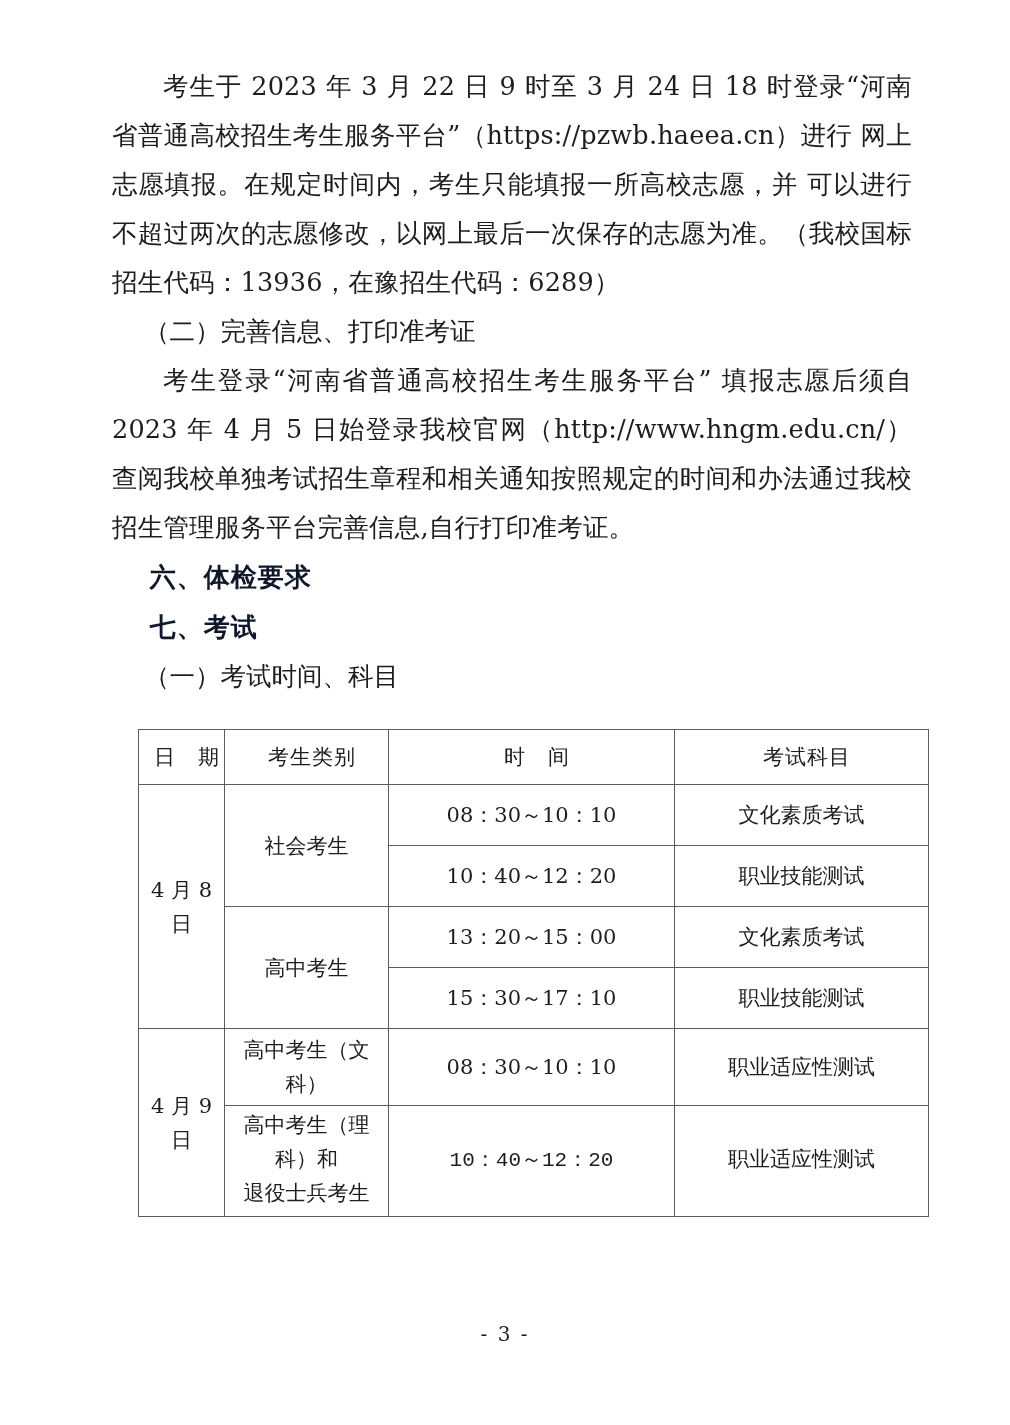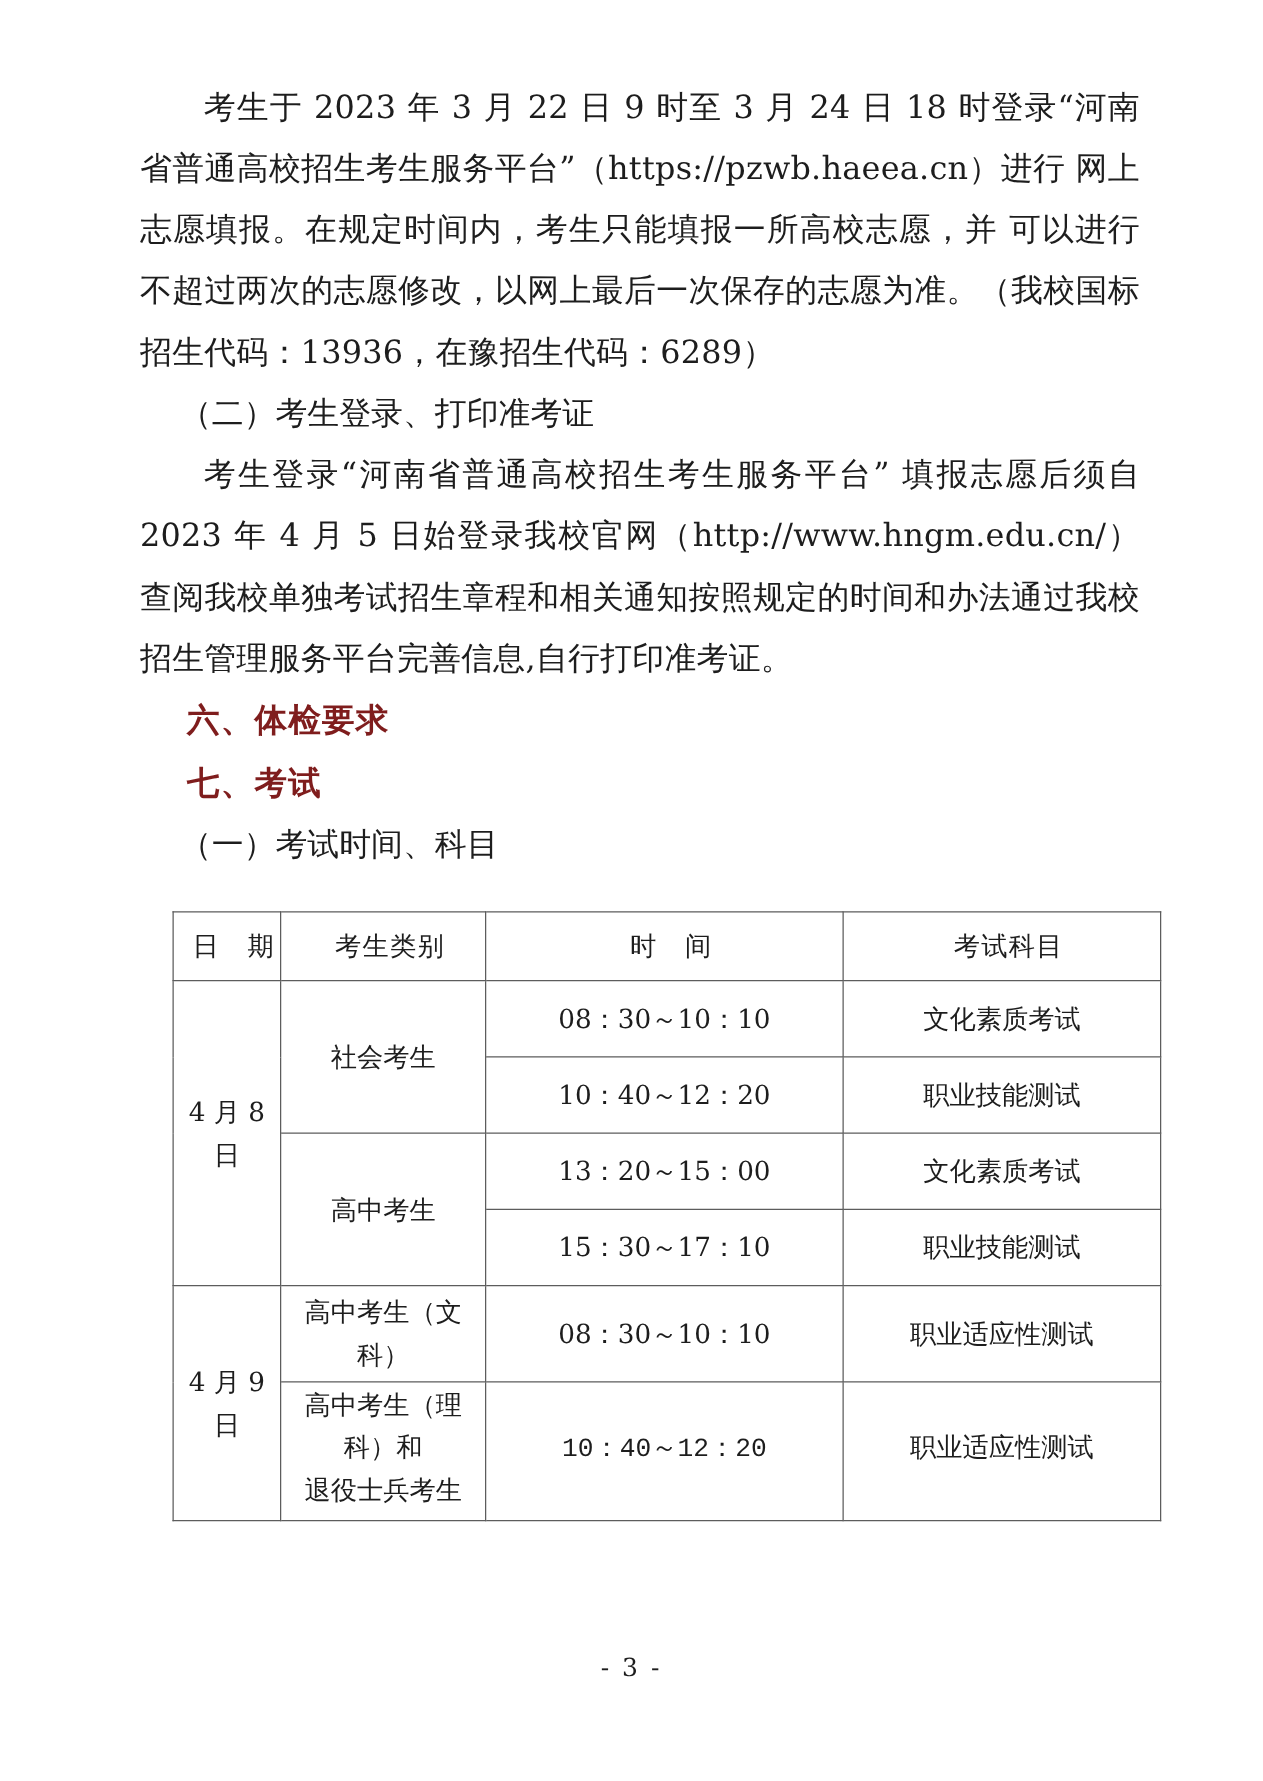--- a/index.html
+++ b/index.html
@@ -47,21 +47,21 @@
 
   
   h2.section {
     margin: 0;
     font-size: 26px;
     line-height: 50px;
     font-weight: bold;
     text-indent: 1.45em;
     font-family: "DejaVu Sans", "Liberation Sans", sans-serif;
     letter-spacing: 1px;
-    color: #7f1d1d;
+    color: #0f172a;
   }
 
   h3.subsection {
     margin: 0;
     font-size: 25.5px;
     line-height: 49px;
     font-weight: normal;
     text-indent: 1.25em;
     font-family: "DejaVu Serif", "Liberation Serif", serif;
     color: #1d1d1d;
@@ -114,21 +114,21 @@
   }
 </style>
 </head>
 <body>
 
 <div class="page">
   <div class="content">
 
     <p class="para indent">考生于 2023 年 3 月 22 日 9 时至 3 月 24 日 18 时登录“河南省普通高校招生考生服务平台”（https://pzwb.haeea.cn）进行 网上志愿填报。在规定时间内，考生只能填报一所高校志愿，并 可以进行不超过两次的志愿修改，以网上最后一次保存的志愿为准。（我校国标招生代码：13936，在豫招生代码：6289）</p>
 
-    <h3 class="subsection">（二）考生登录、打印准考证</h3>
+    <h3 class="subsection">（二）完善信息、打印准考证</h3>
 
     <p class="para indent">考生登录“河南省普通高校招生考生服务平台” 填报志愿后须自 2023 年 4 月 5 日始登录我校官网（http://www.hngm.edu.cn/）查阅我校单独考试招生章程和相关通知按照规定的时间和办法通过我校招生管理服务平台完善信息,自行打印准考证。</p>
 
     <h2 class="section">六、体检要求</h2>
 
 
     <h2 class="section">七、考试</h2>
 
     <h3 class="subsection">（一）考试时间、科目</h3>
 

